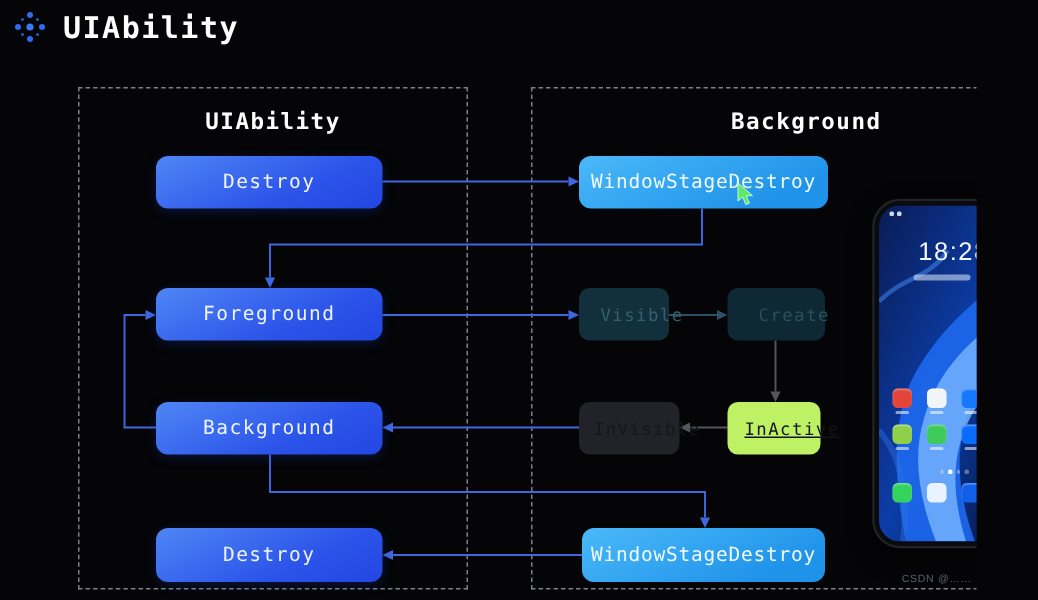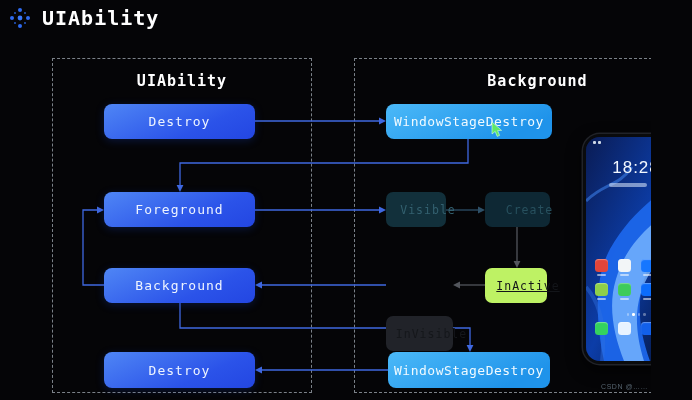--- a/index.html
+++ b/index.html
@@ -31,21 +31,21 @@
   .dim-invisible{background:#212329;color:#15171b;}
   .dim-inactive{background:#bef264;color:#131519;text-decoration:underline;}
 
   .n-create{left:104px;top:104px;width:151px;height:35px;}
   .n-foreground{left:104px;top:192px;width:151px;height:35px;}
   .n-background{left:104px;top:268px;width:151px;height:35px;}
   .n-destroy{left:104px;top:352px;width:151px;height:36px;}
   .n-wsc{left:386px;top:104px;width:166px;height:35px;letter-spacing:.5px;}
   .n-visible{left:386px;top:192px;width:60px;height:35px;}
   .n-active{left:485px;top:192px;width:65px;height:35px;}
-  .n-invisible{left:386px;top:268px;width:67px;height:35px;margin-top:48px;}
+  .n-invisible{left:386px;top:268px;width:67px;height:35px;}
   .n-inactive{left:485px;top:268px;width:62px;height:35px;}
   .n-wsd{left:388px;top:352px;width:162px;height:36px;letter-spacing:.5px;}
 
   .overlay{position:absolute;left:0;top:0;pointer-events:none;}
 
   
   .phone{position:absolute;left:583px;top:134px;width:106px;height:230px;border-radius:17px;
          background:#0a0b0d;box-shadow:0 0 0 1.5px #212329,0 6px 16px rgba(0,0,0,.7);}
   .screen{position:absolute;left:3px;top:3px;right:3px;bottom:3px;border-radius:14px;
           overflow:hidden;background:#081540;}

